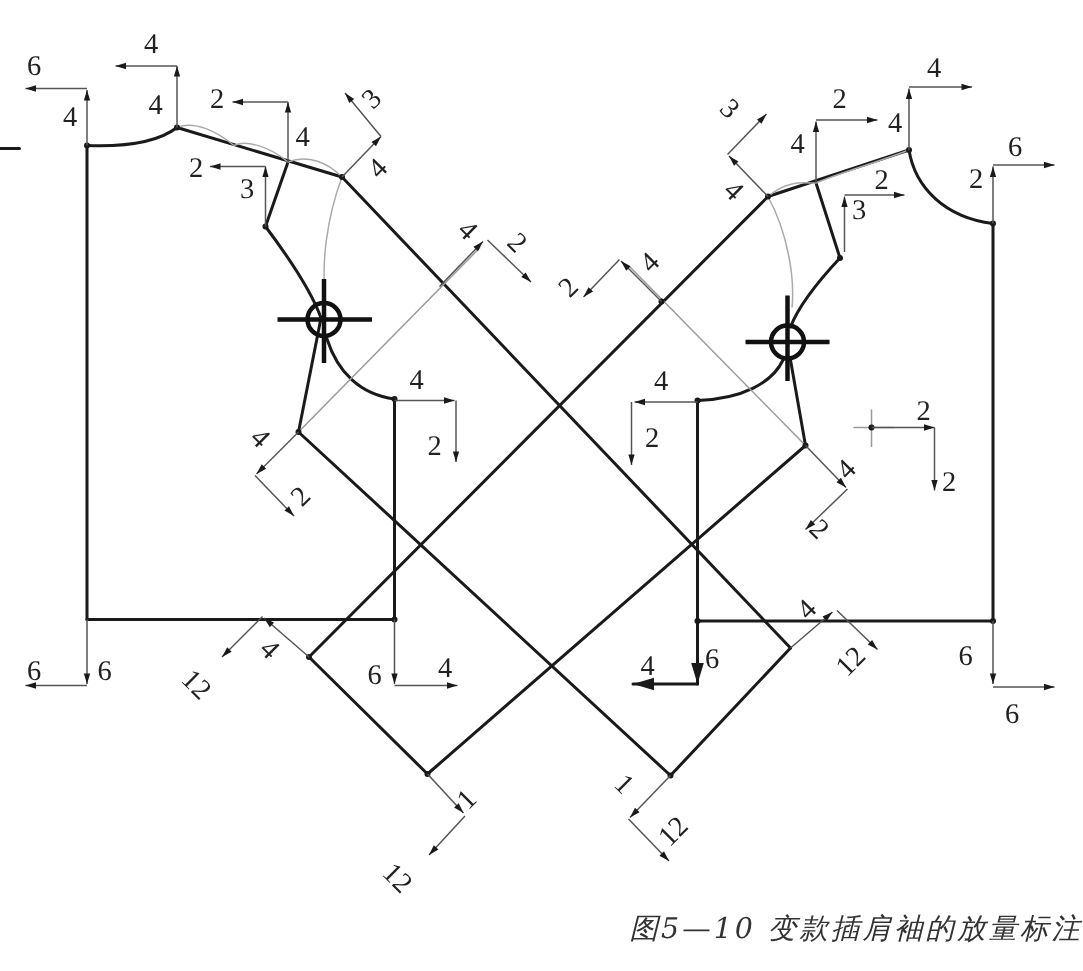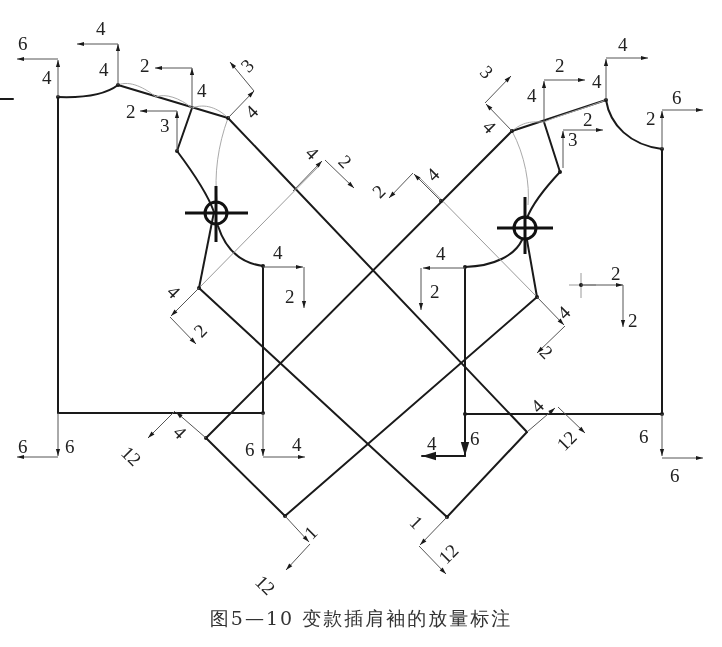--- a/index.html
+++ b/index.html
@@ -5,23 +5,23 @@
   html, body { margin: 0; padding: 0; background: #ffffff; }
   body { width: 722px; height: 647px; position: relative; overflow: hidden;
          font-family: "Liberation Serif", "DejaVu Serif", serif; }
   #canvas { position: absolute; left: 0; top: 0; width: 722px; height: 647px; }
   .thick { stroke: #1a1a1a; stroke-width: 2; fill: none; stroke-linecap: round; stroke-linejoin: round; }
   .thin  { stroke: #555555; stroke-width: 1; fill: none; }
   .faint { stroke: #9a9a9a; stroke-width: 1; fill: none; }
   .arc   { stroke: #aaaaaa; stroke-width: 1; fill: none; }
   .lbl   { font-family: "Liberation Serif", "DejaVu Serif", serif; font-size: 19px; fill: #222222; }
   .dot   { fill: #1a1a1a; }
-  .caption { position: absolute; left: 0; top: 606px; width: 722px; text-align: center;
+  .caption { position: absolute; left: 0; top: 606px; width: 722px; text-align: right;
              font-family: "DejaVu Serif", "Liberation Serif", serif; font-size: 19px; color: #333333;
-             letter-spacing: 2px; }
+             letter-spacing: 2px; font-style: italic; }
 </style>
 </head>
 <body>
 
 <svg id="canvas" viewBox="0 0 722 647" xmlns="http://www.w3.org/2000/svg">
   <defs>
     <marker id="ah" viewBox="0 0 10 10" refX="10" refY="5" markerWidth="9" markerHeight="7" orient="auto-start-reverse">
       <path d="M0,2 L10,5 L0,8 z" fill="#1a1a1a"></path>
     </marker>
   </defs>

